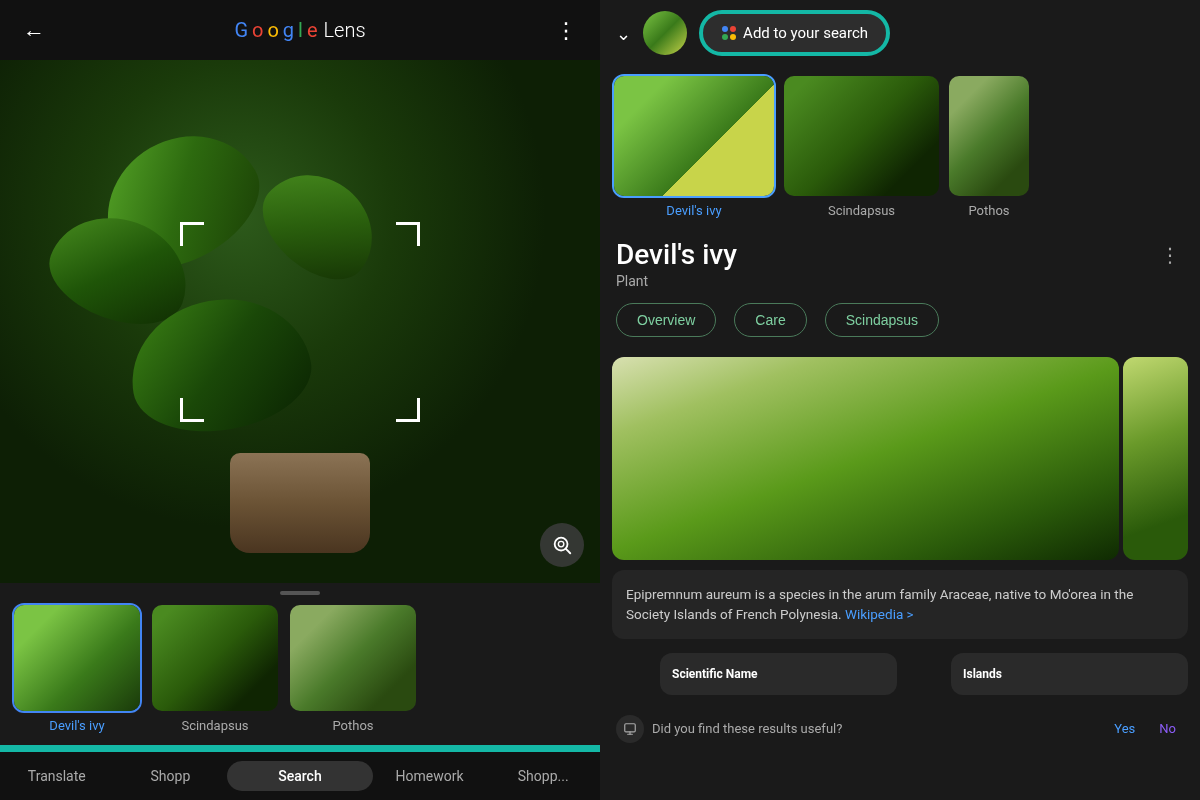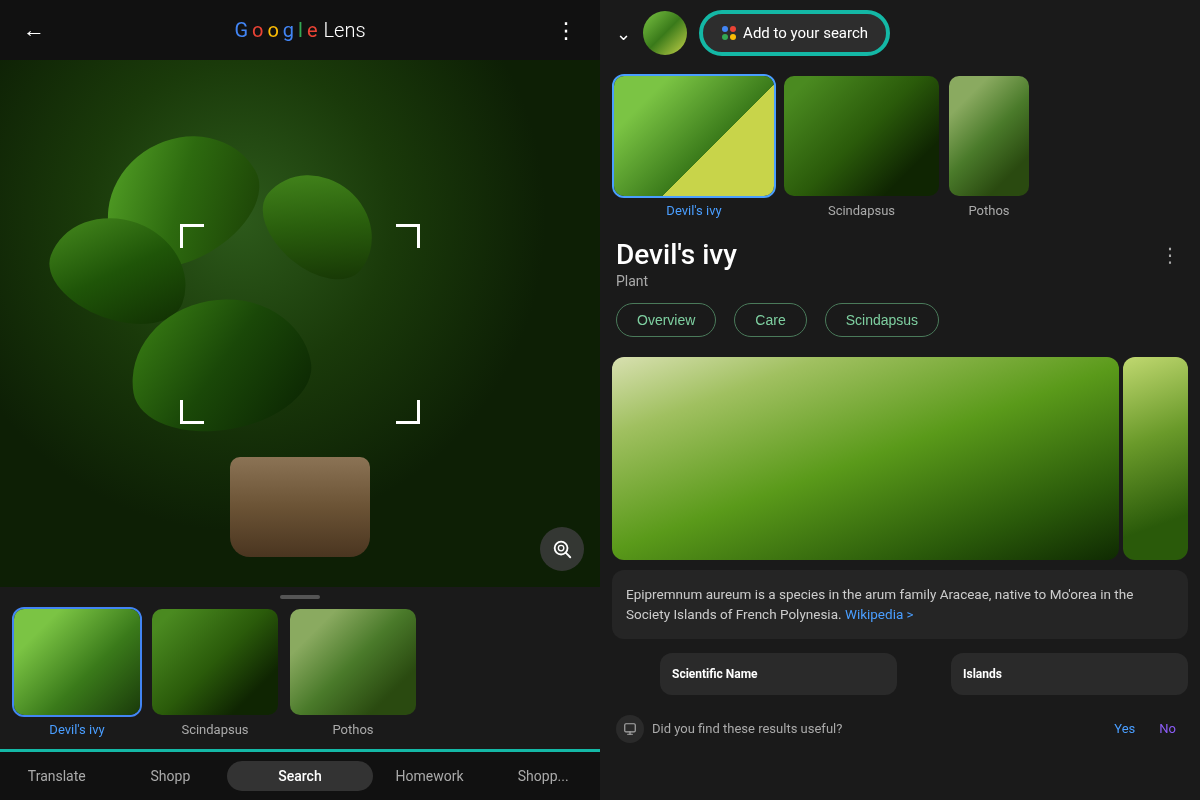--- a/index.html
+++ b/index.html
@@ -239,21 +239,21 @@
     .thumb-label.inactive {
       color: #aaa;
     }
 
     
     .bottom-nav {
       background: #111;
       display: flex;
       align-items: center;
       padding: 8px 0 8px;
-      border-top: 3px solid #14b8a6;
+      border-top: 7px solid #14b8a6;
       gap: 0;
     }
 
     .nav-tab {
       flex: 1;
       display: flex;
       align-items: center;
       justify-content: center;
       font-size: 14px;
       color: #aaa;

